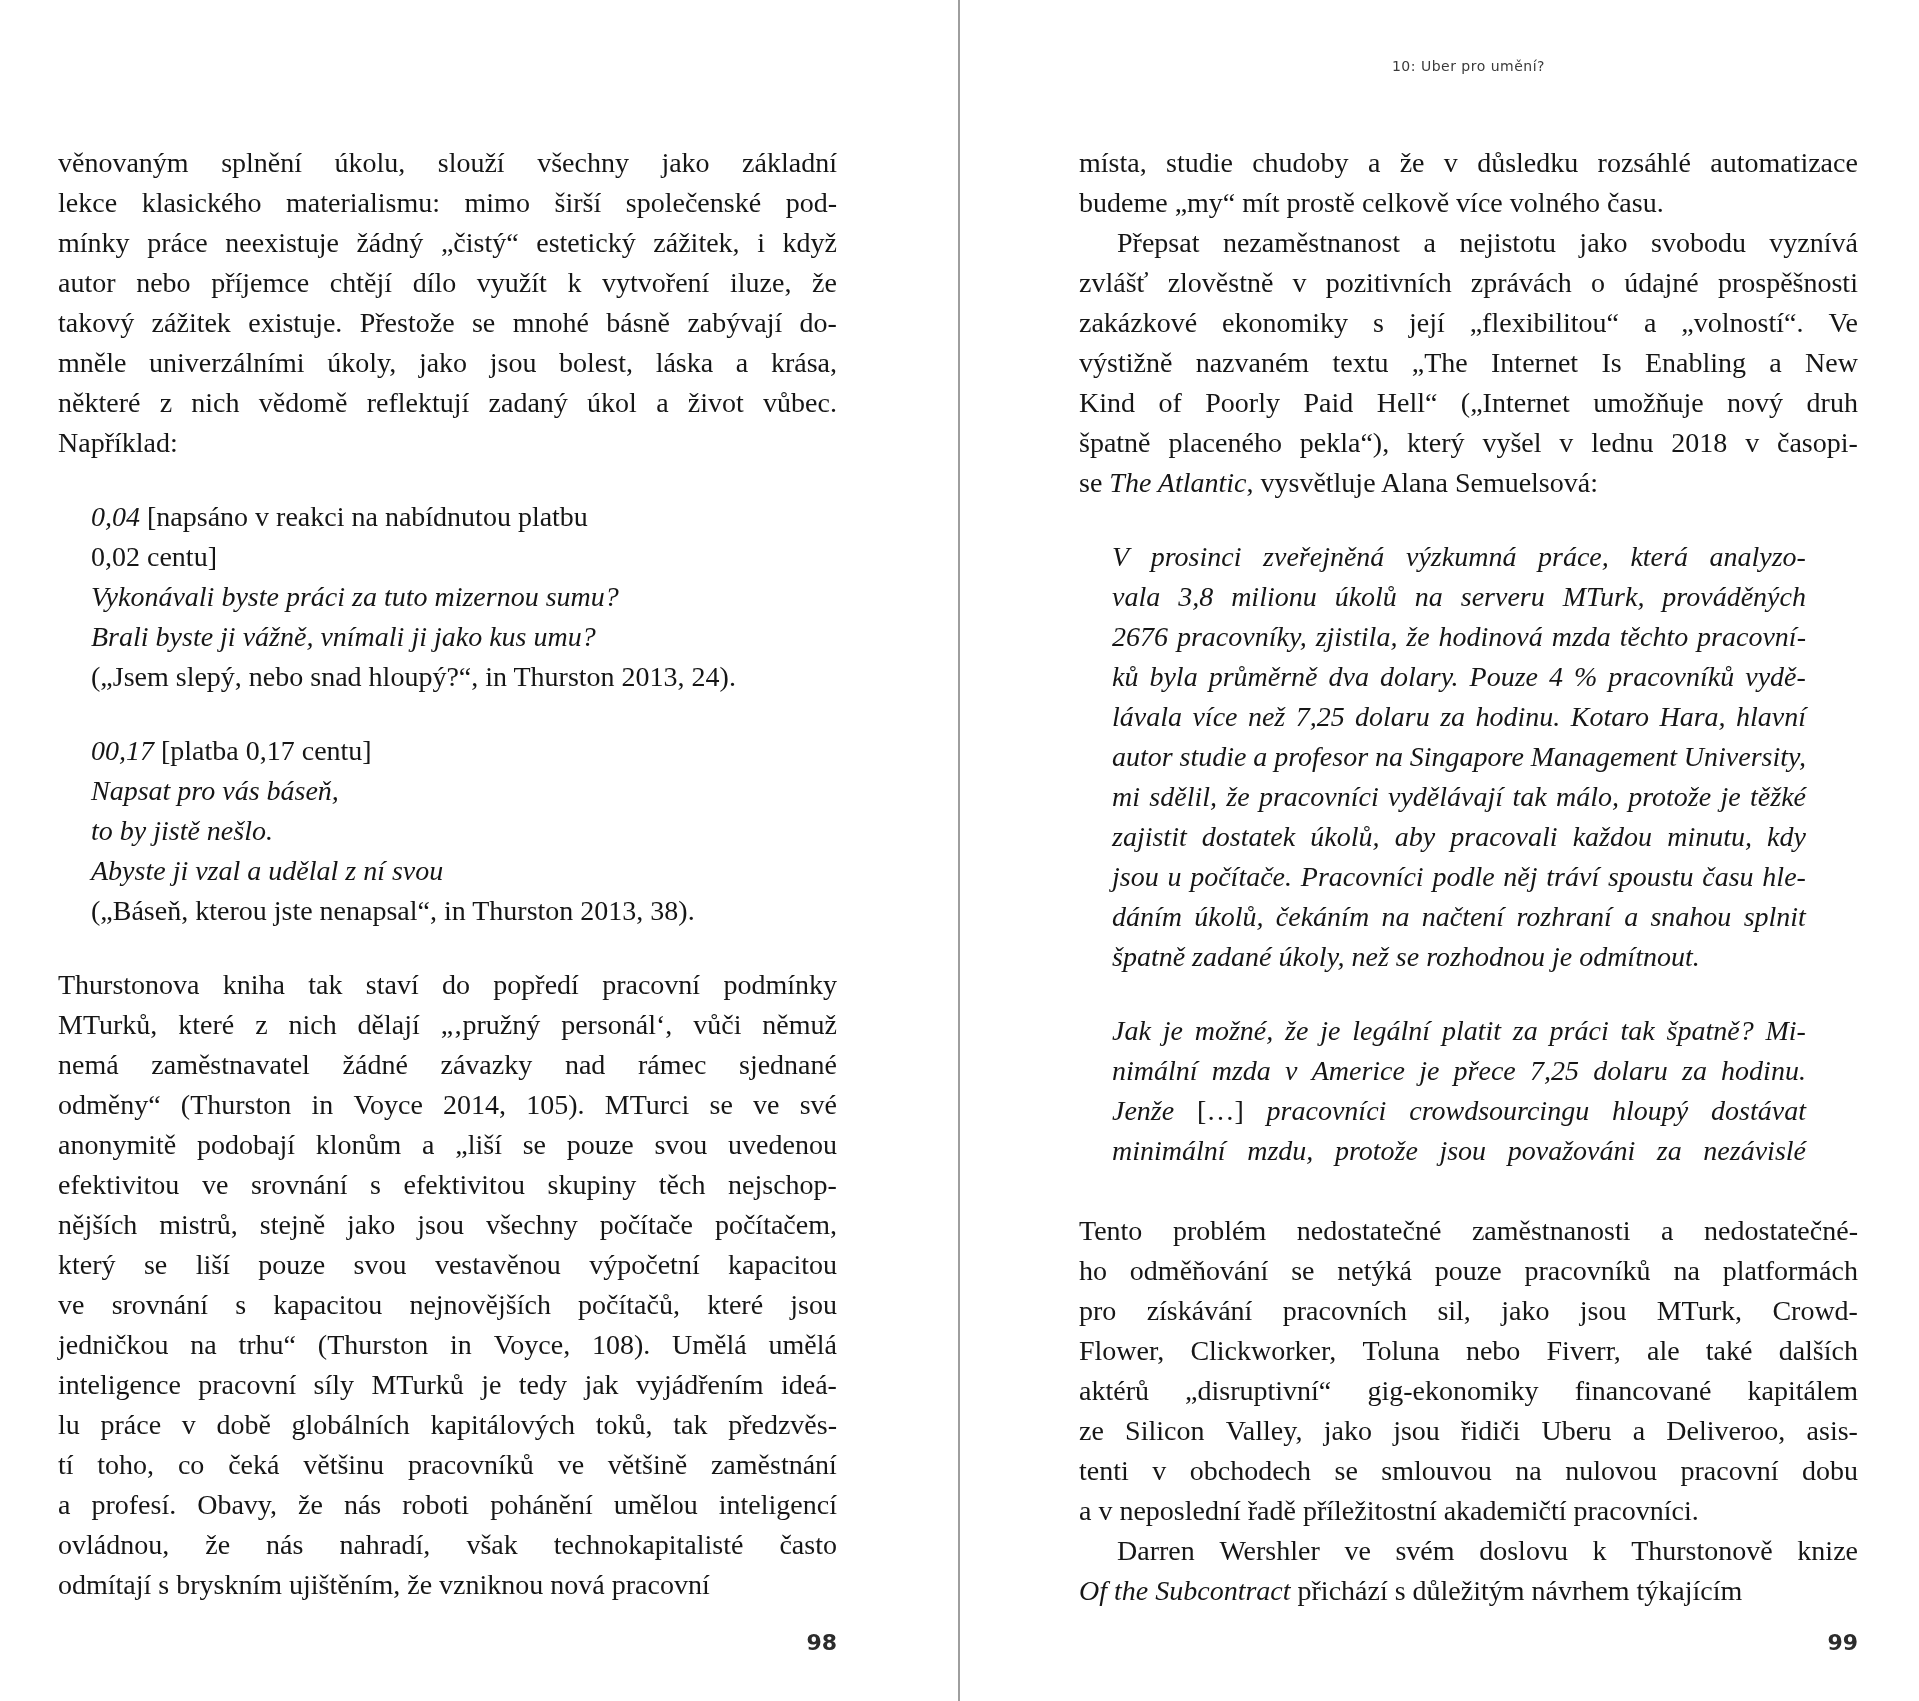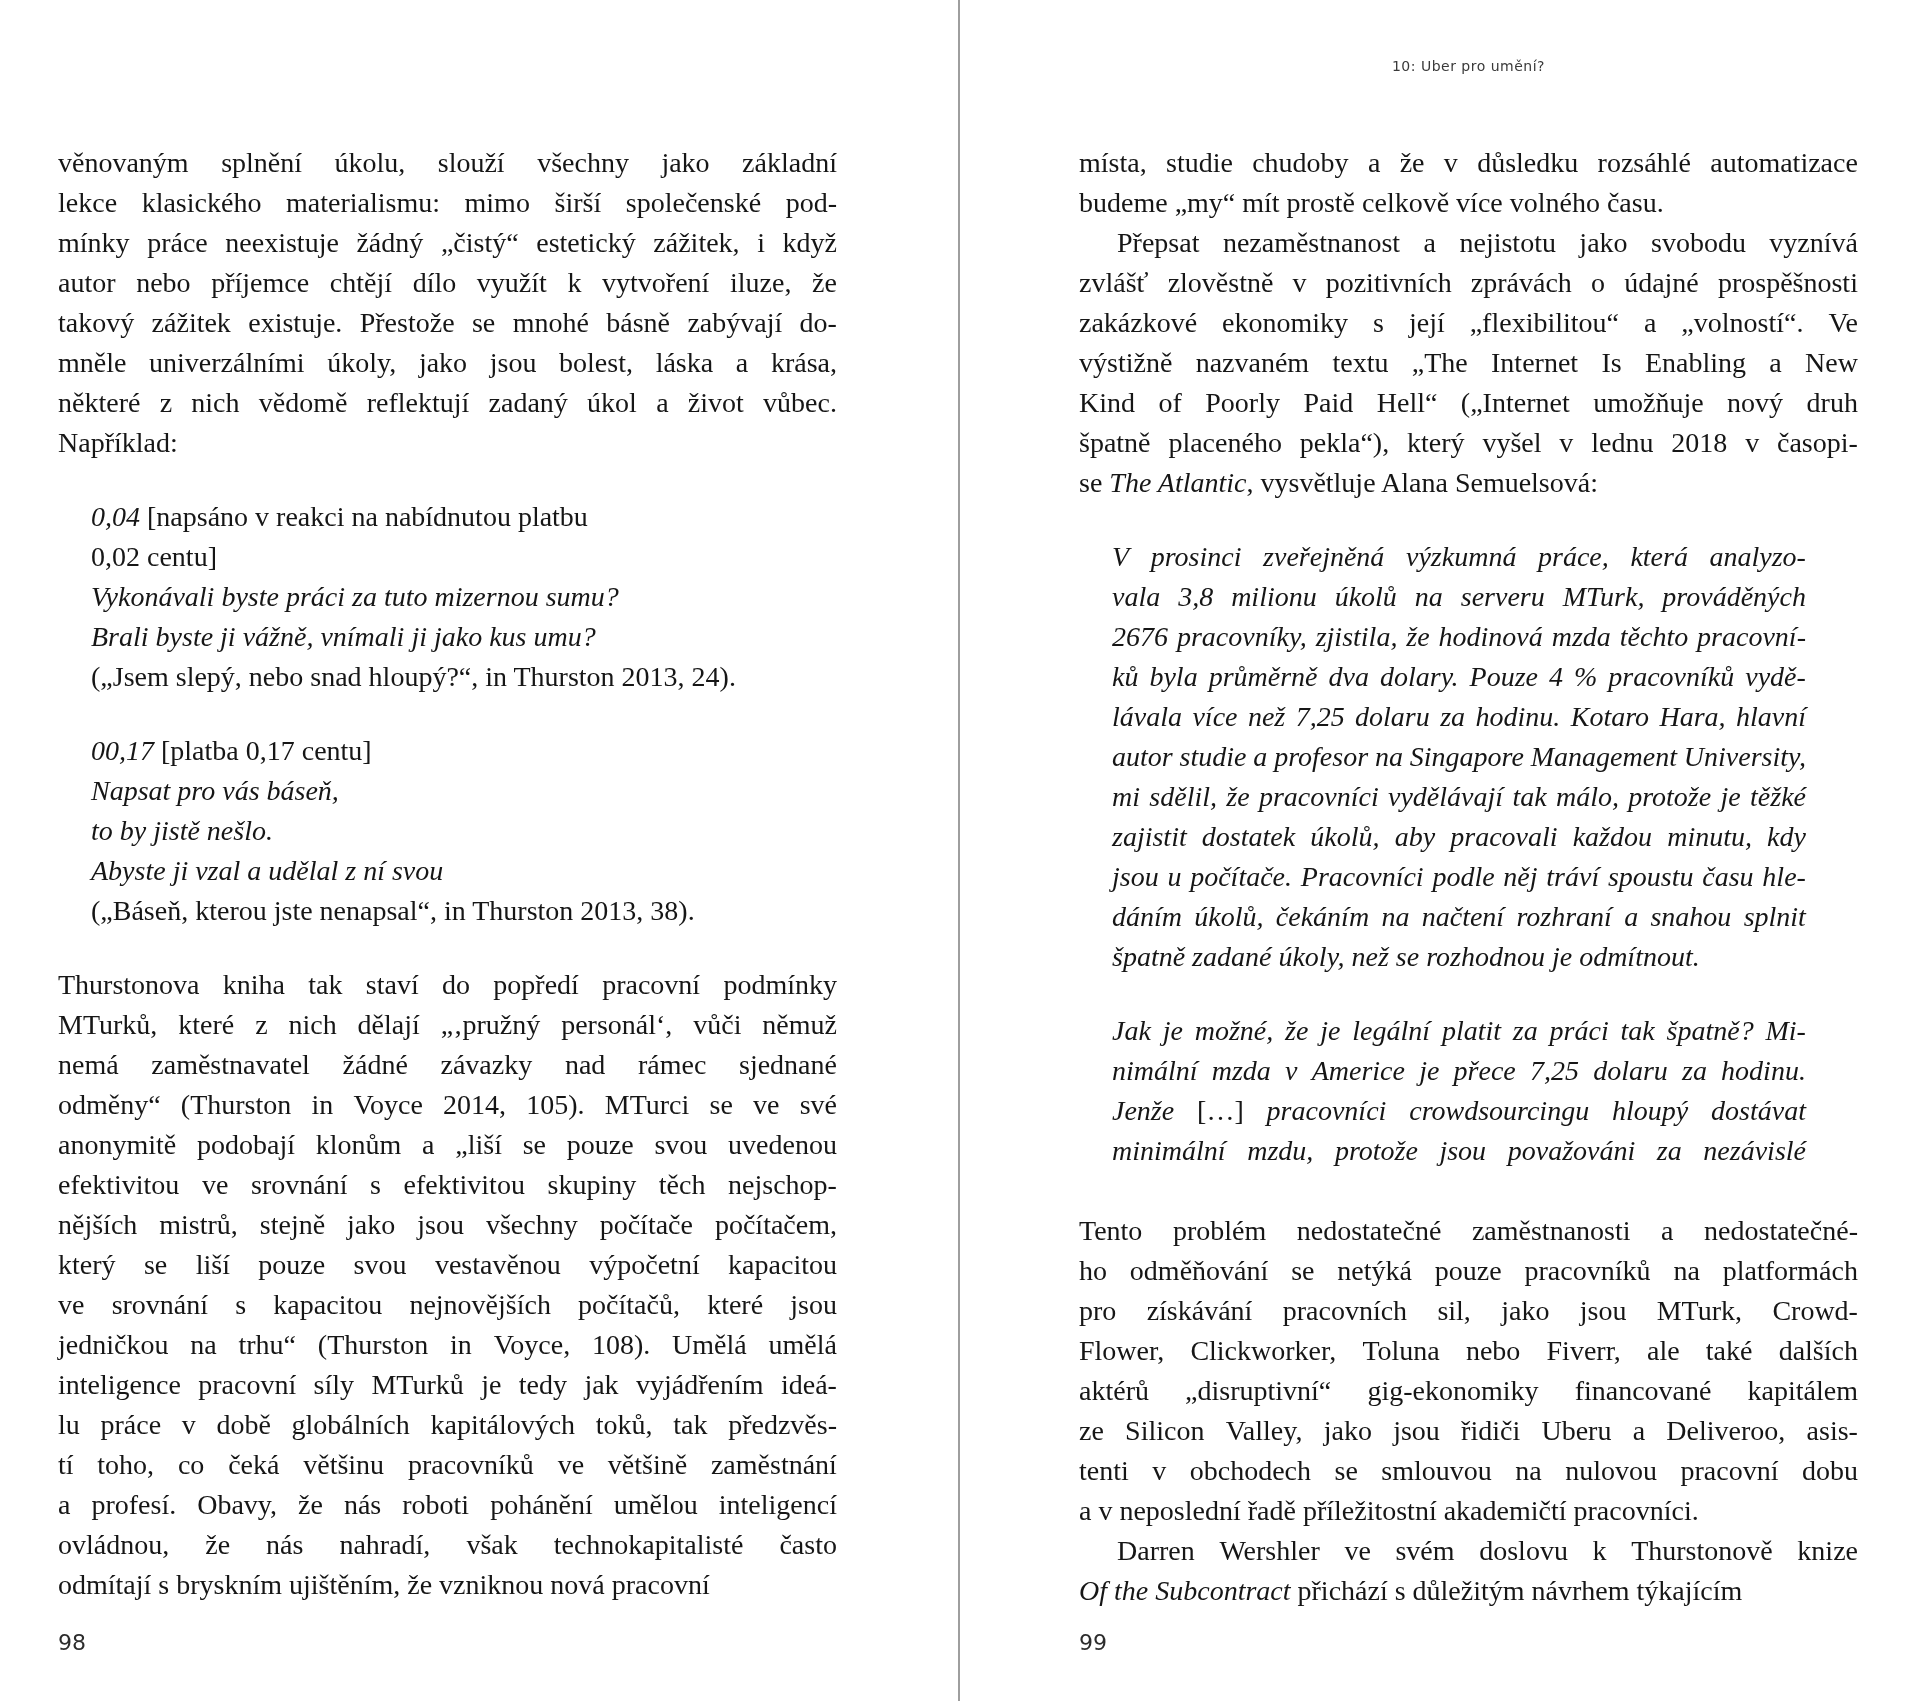--- a/index.html
+++ b/index.html
@@ -27,22 +27,22 @@
   #right-col .block.quote{margin-right:52px;}
   .line{
     height:40px;line-height:40px;font-size:28px;white-space:pre;
   }
   .jline{
     display:flex;justify-content:space-between;white-space:normal;
   }
   .jline span,.jline i{white-space:pre;}
   .indent{padding-left:38px;}
   .page-number{
-    position:absolute;top:1630px;left:0;width:100%;text-align:left;
-    font-family:"DejaVu Sans", sans-serif;font-size:22px;color:#2c2c2c;
+    position:absolute;top:1630px;left:0;width:100%;text-align:right;
+    font-family:"DejaVu Sans", sans-serif;font-size:22px;color:#2c2c2c;font-weight:bold;
   }
   i{font-style:italic;}
 </style>
 </head>
 <body>
 
 <div class="page-divider"></div>
 
 <div class="col" id="left-col">
   <div class="content">

